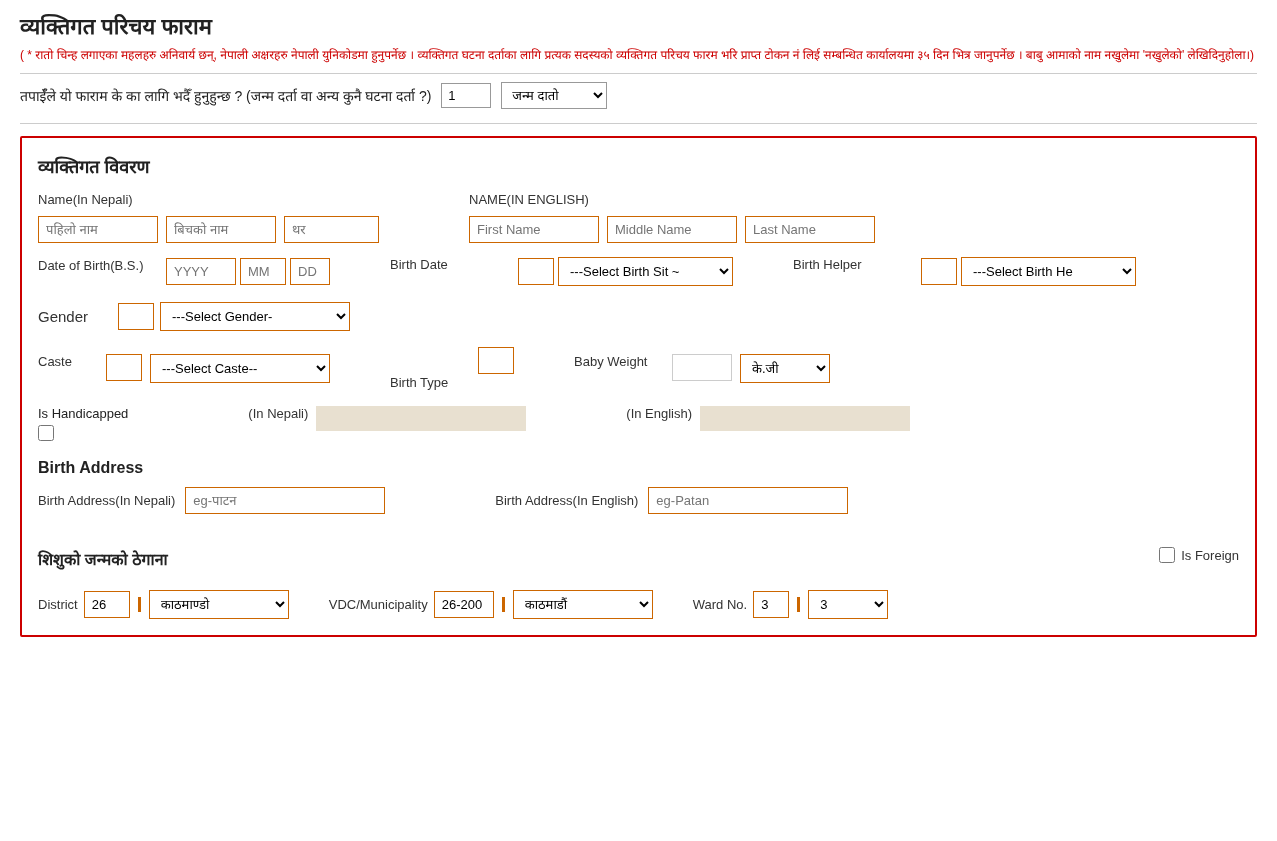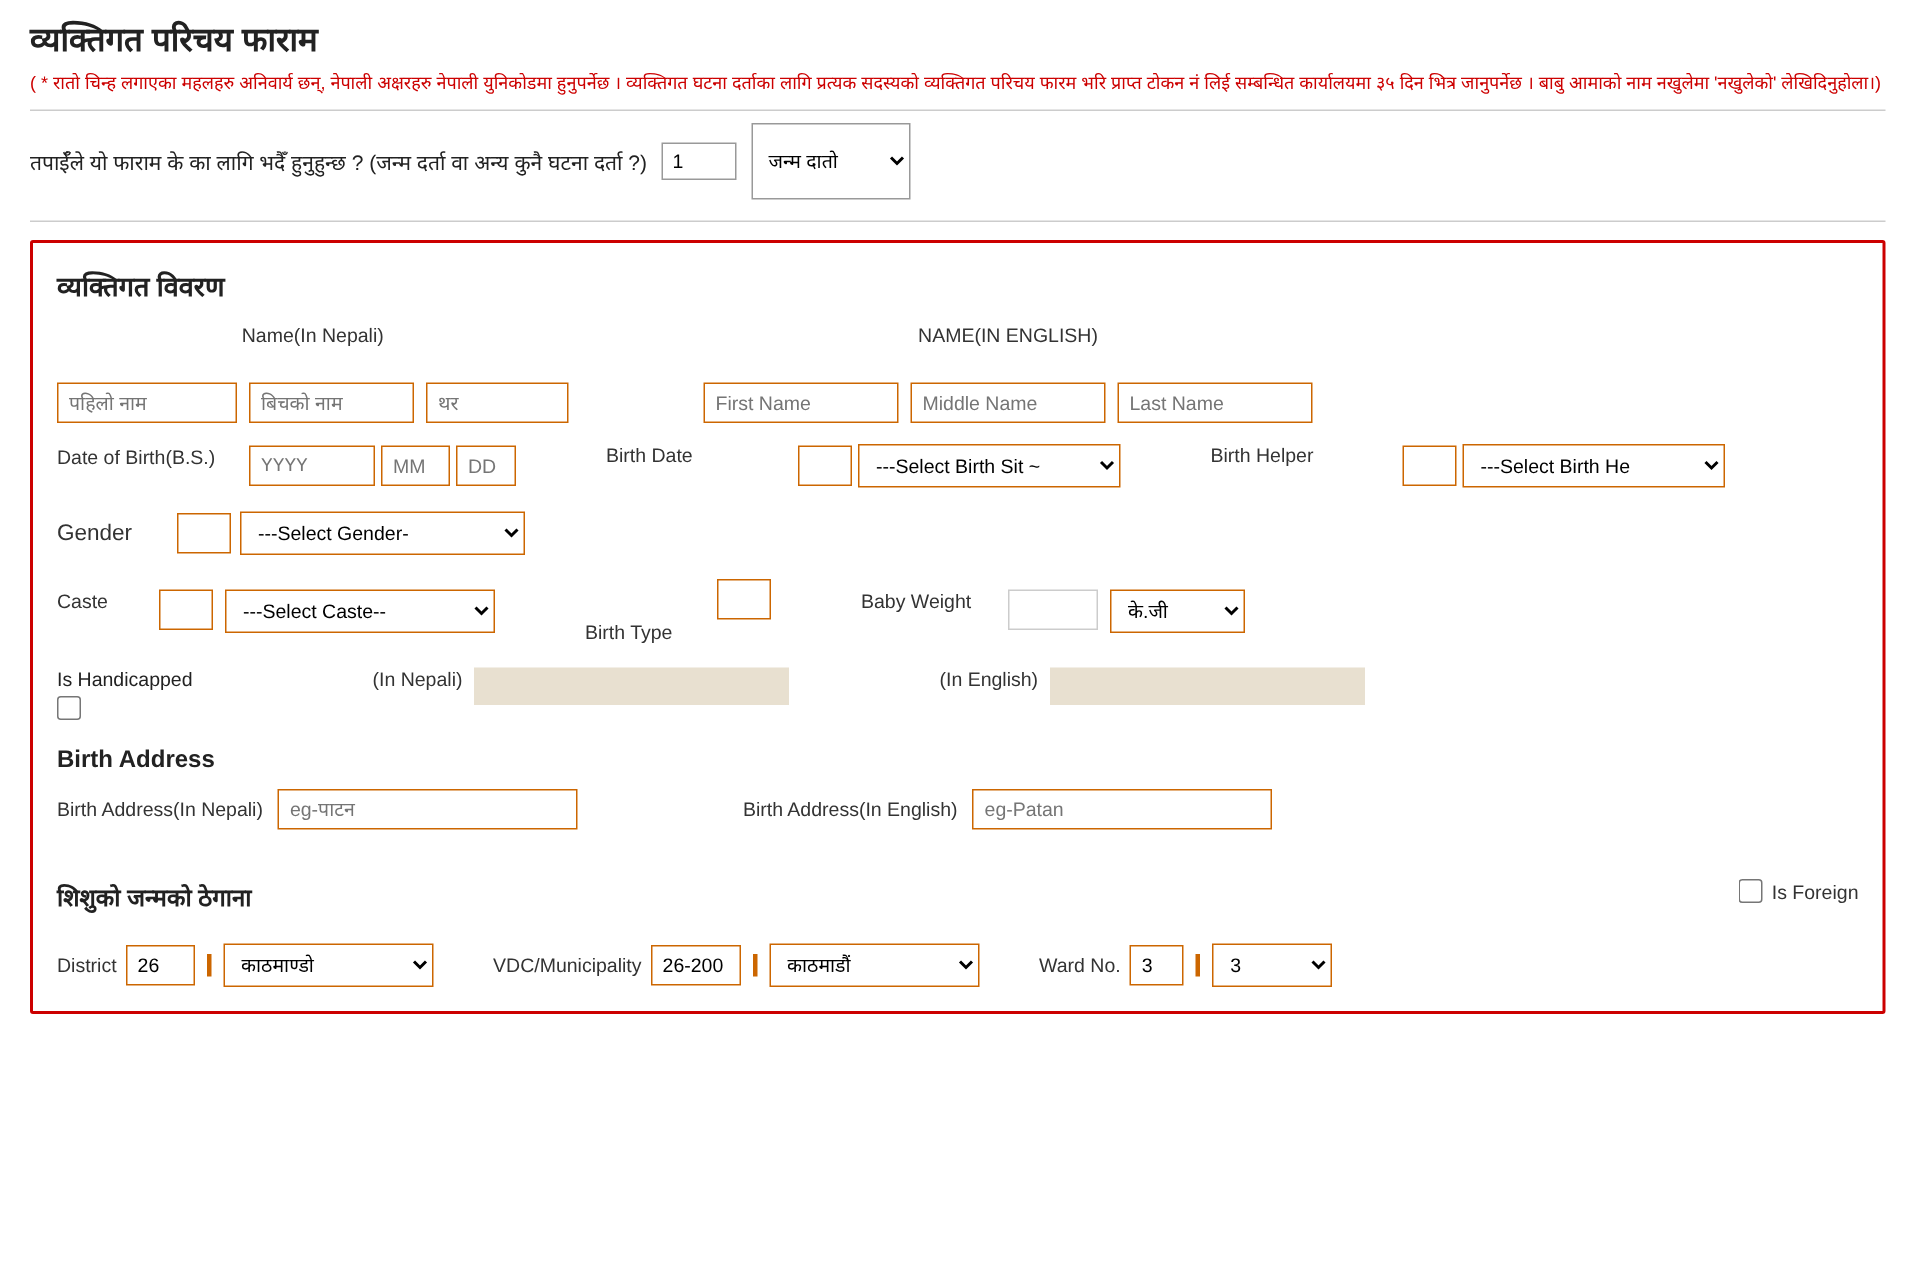--- a/index.html
+++ b/index.html
@@ -32,21 +32,21 @@
       font-size: 14px;
     }
     .form-purpose-row input[type="text"] {
       width: 50px;
       border: 1px solid #999;
       padding: 4px 6px;
       font-size: 13px;
     }
     .form-purpose-row select {
       border: 1px solid #999;
-      padding: 16px 6px;
+      padding: 4px 6px;
       font-size: 13px;
     }
     .main-section {
       border: 2px solid #cc0000;
       border-radius: 2px;
       padding: 16px;
     }
     .section-title {
       font-size: 18px;
       font-weight: bold;
@@ -55,22 +55,21 @@
     }
     .subsection-title {
       font-size: 16px;
       font-weight: bold;
       color: #222;
       margin: 18px 0 10px 0;
     }
     .field-label {
       font-size: 13px;
       color: #333;
-      margin-bottom: 20px;
-      text-align: center;
+      margin-bottom: 5px;
     }
     input[type="text"], input[type="number"] {
       border: 1.5px solid #cc6600;
       padding: 5px 7px;
       font-size: 13px;
       outline: none;
       background: #fff;
     }
     select {
       border: 1.5px solid #cc6600;
@@ -275,21 +274,21 @@
         <input type="text" placeholder="Last Name" style="width: 130px;">
       </div>
     </div>
   </div>
 
   <div class="field-row" style="gap:30px; margin-bottom:16px;">
 
     <div class="field-group">
       <span class="label">Date of Birth(B.S.)</span>
       <div class="dob-group">
-        <input type="text" placeholder="YYYY" style="width: 84px; font-family: Liberation Mono, monospace;">
+        <input type="text" placeholder="YYYY" style="width: 70px;">
         <input type="text" placeholder="MM" style="width: 46px;">
         <input type="text" placeholder="DD" style="width: 40px;">
       </div>
     </div>
 
     <div class="field-group" style="margin-left:30px;">
       <span class="label">Birth Date</span>
       <div class="birth-site-group">
         <input type="text" style="width: 36px;">
         <select style="width:175px;">

